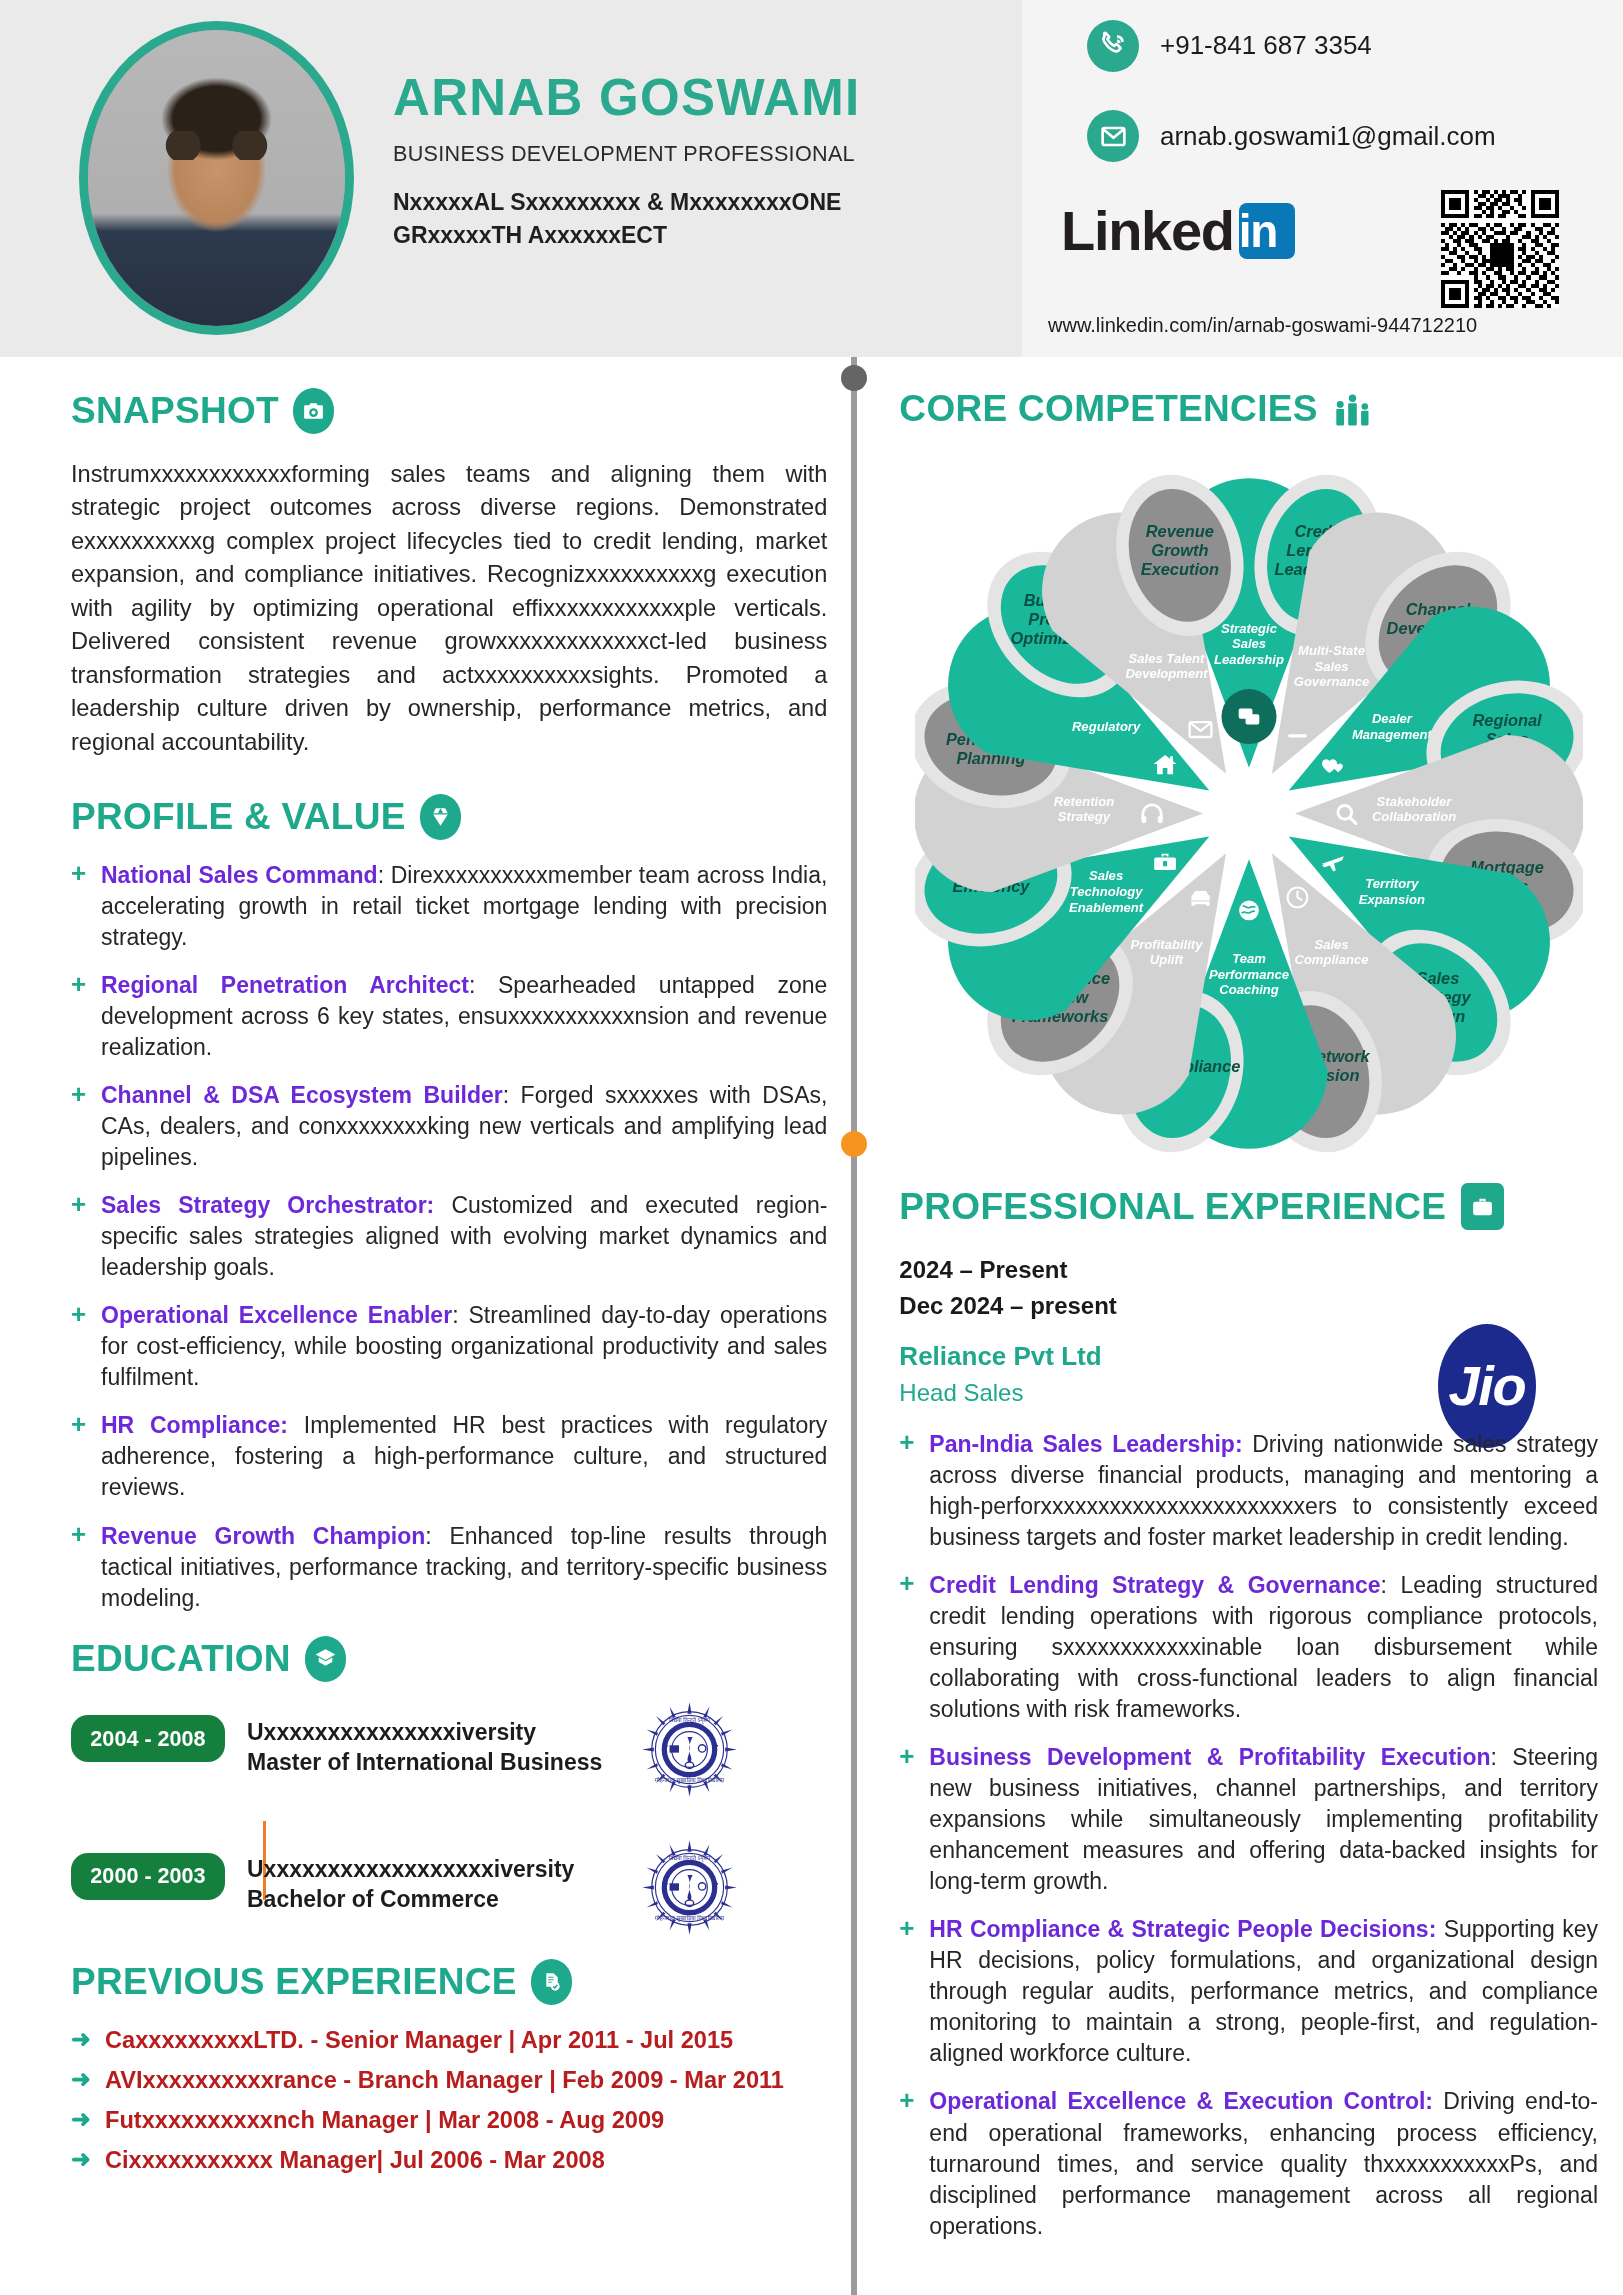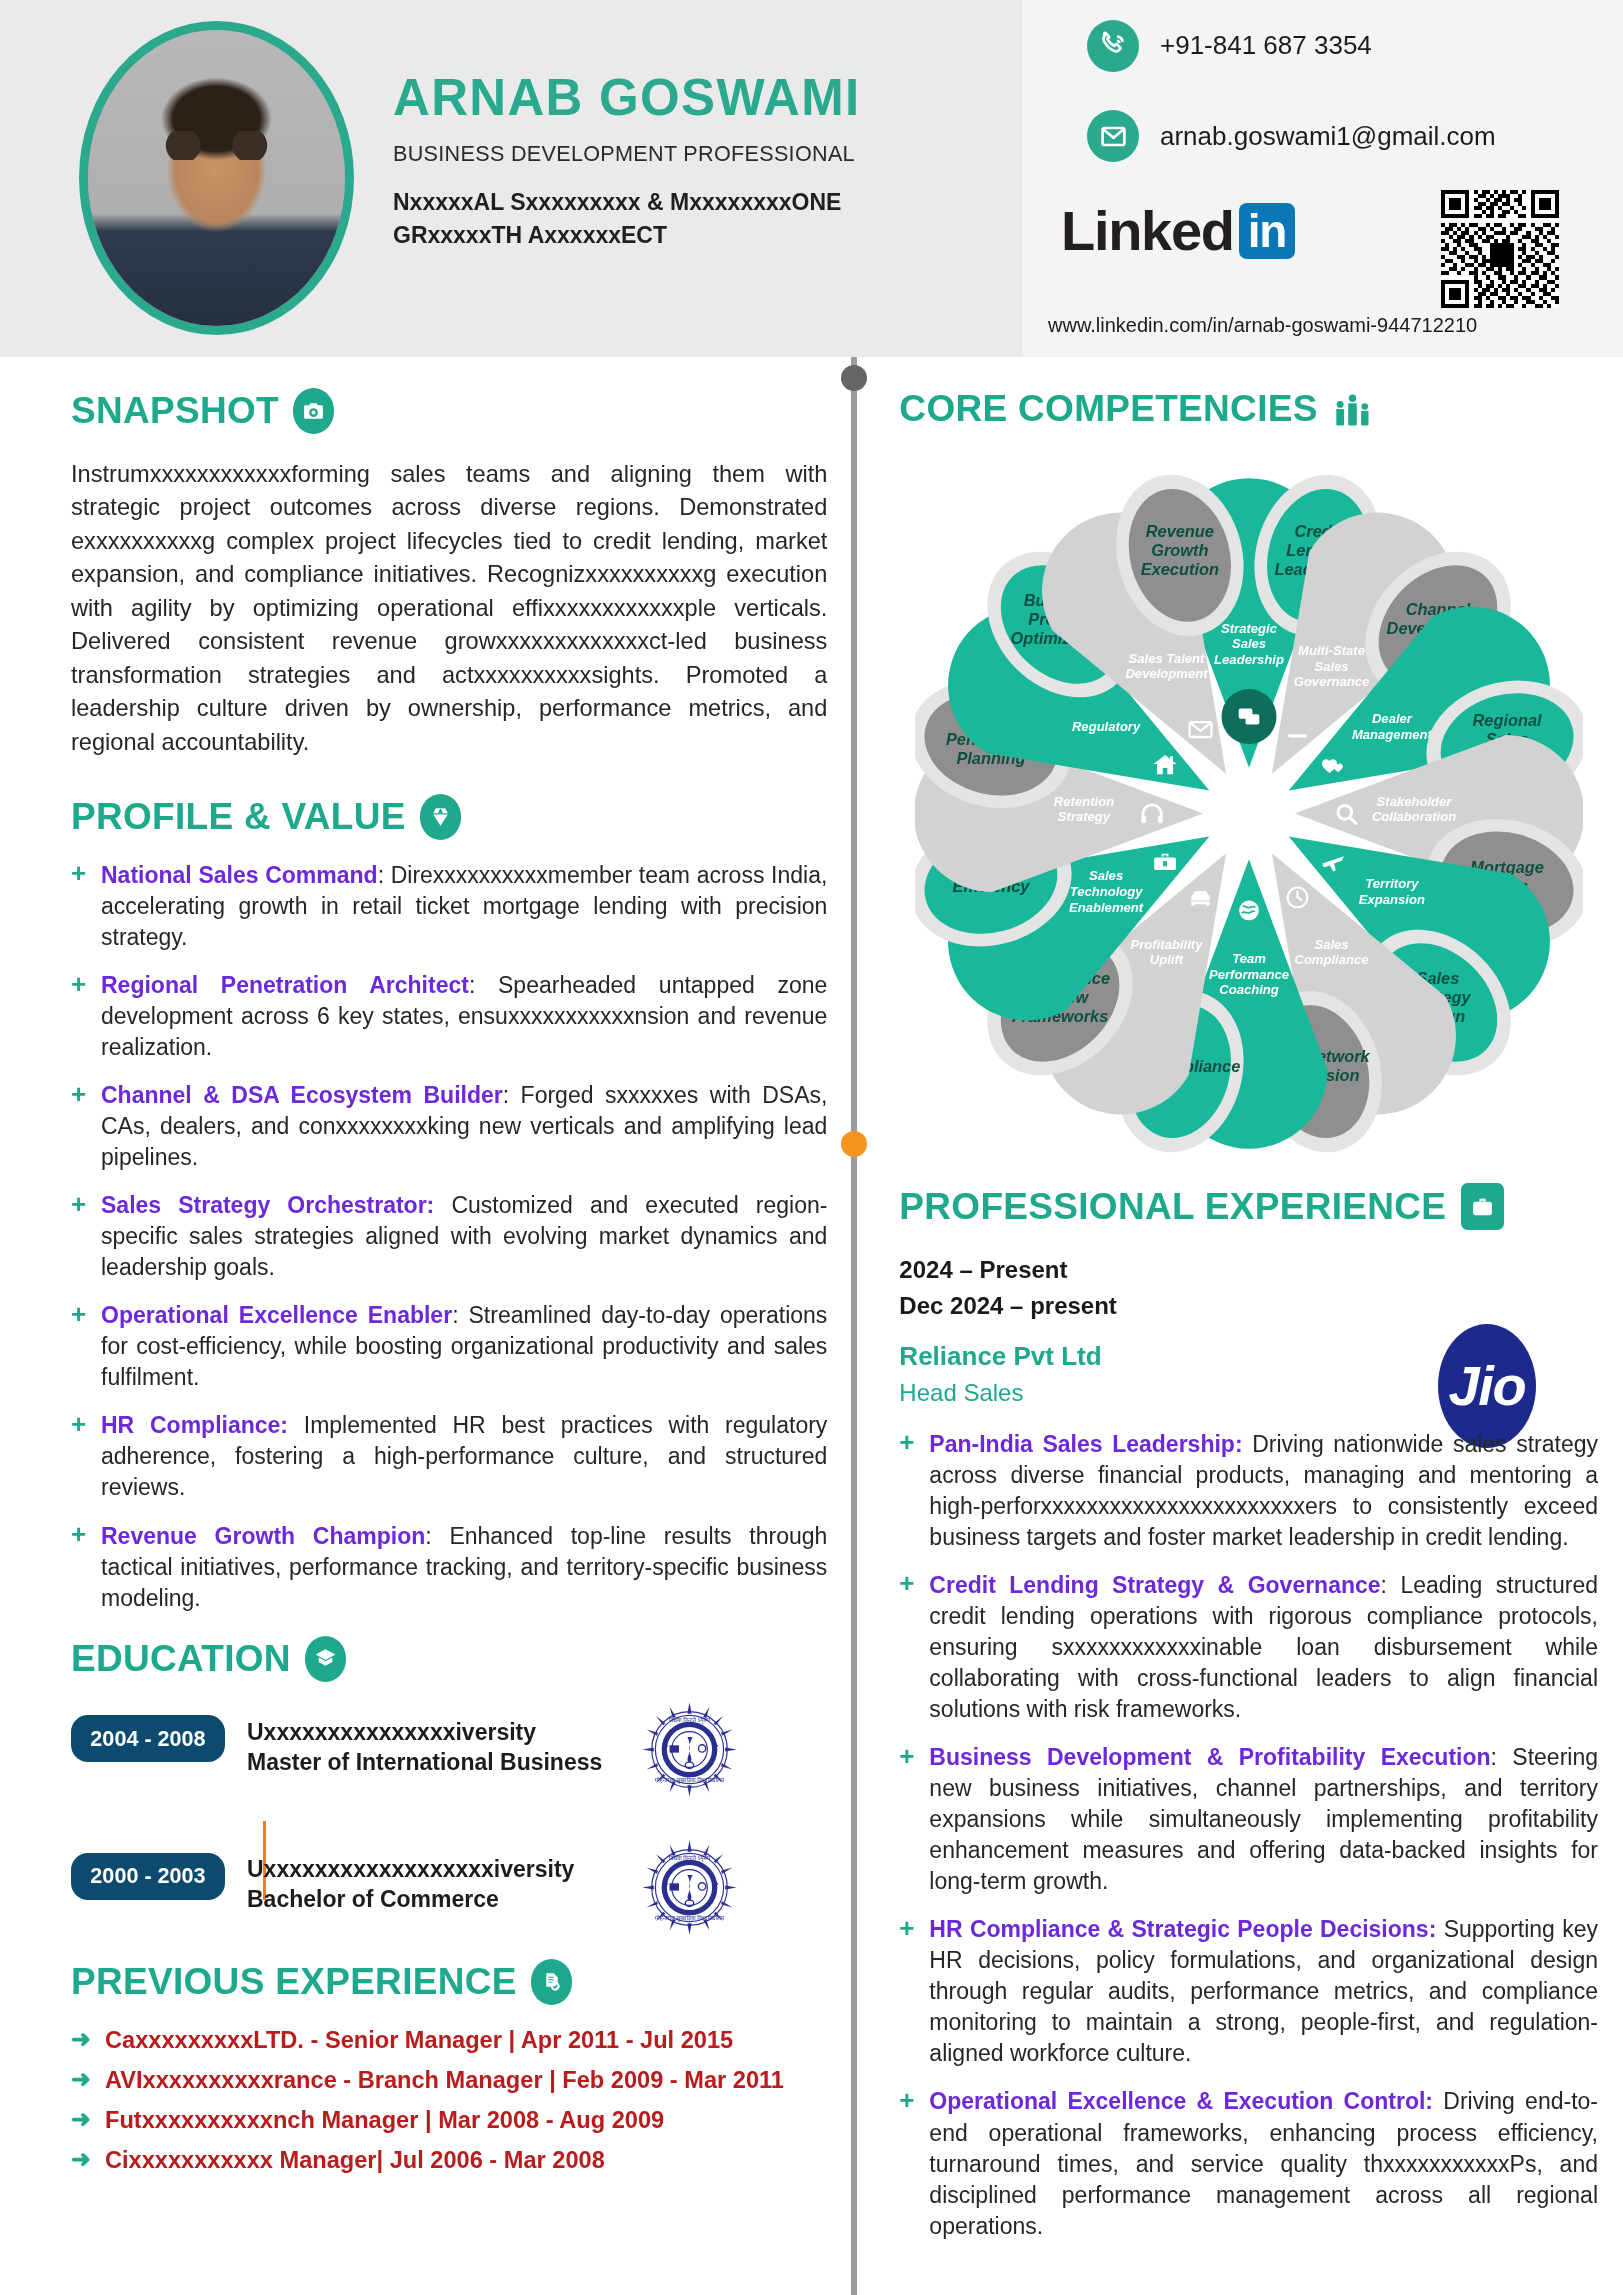--- a/index.html
+++ b/index.html
@@ -72,21 +72,21 @@
     background:#2ba98f;display:flex;align-items:center;justify-content:center;
     flex:0 0 auto;
   }
   .circ-icon svg { width:29px; height:29px; fill:none; stroke:#ffffff; stroke-width:2.2; }
   .contact-text { font-size:26px; color:#1b1b1b; white-space:nowrap; }
 
   .linkedin-wrap { position:absolute; left:39px; top:203px; display:flex; align-items:center; }
   .li-word { font-size:56px; font-weight:bold; color:#231f20; letter-spacing:-1.3px; line-height:1; }
   .li-box {
     width:56px;height:56px;background:#0a78b6;border-radius:7.9px;margin-left:5.2px;
-    display:flex;align-items:center;justify-content:center;
+    display:flex;align-items:center;
   }
   .li-in { color:#fff; font-size:46px; font-weight:bold; line-height:1; letter-spacing:-1.3px; }
   .qr { position:absolute; right:65px; top:190px; width:118px; height:118px; }
   .li-url { position:absolute; left:26px; top:314px; font-size:20px; color:#1b1b1b; white-space:nowrap; }
 
   
   .body-wrap { position:relative; display:flex; height:1939px;padding-left:32px; }
   .col-left  { width:851px; position:relative; padding:0 39px; }
   .col-right { width:773px; position:relative; padding:0 26px 0 33px; }
   .divider {
@@ -127,21 +127,21 @@
     color:#1ea88c; font-size:26px; font-weight:bold; line-height:1.2;
   }
   ul.plus-list li b { color:#6d28d9; font-weight:bold; }
 
   
   .edu-block { position:relative; margin-top:22px; height:249px; }
   .edu-row { position:absolute; display:flex; align-items:flex-start; gap:22px; width:100%; }
   .edu-row.e1 { top:11.8px; }
   .edu-row.e2 { top:149px; }
   .edu-pill {
-    background:#0c4a6e; color:#fff; border-radius:17px;
+    background:#15803d; color:#fff; border-radius:17px;
     padding:10.5px 17px; font-size:21.6px; font-weight:bold; white-space:nowrap;
     flex:0 0 auto; width:154px; text-align:center;
   }
   .edu-txt { font-size:23px; font-weight:bold; line-height:1.3; color:#1c1c1c; padding-top:2.6px; }
   .edu-connector {
     position:absolute; left:192px; top:117px; width:3.3px; height:79px; background:#f07d25;
   }
   .seal { position:absolute; width:105px; height:105px; }
   .seal.s1 { right:85px; top:-6.5px; }
   .seal.s2 { right:85px; top:131px; }

